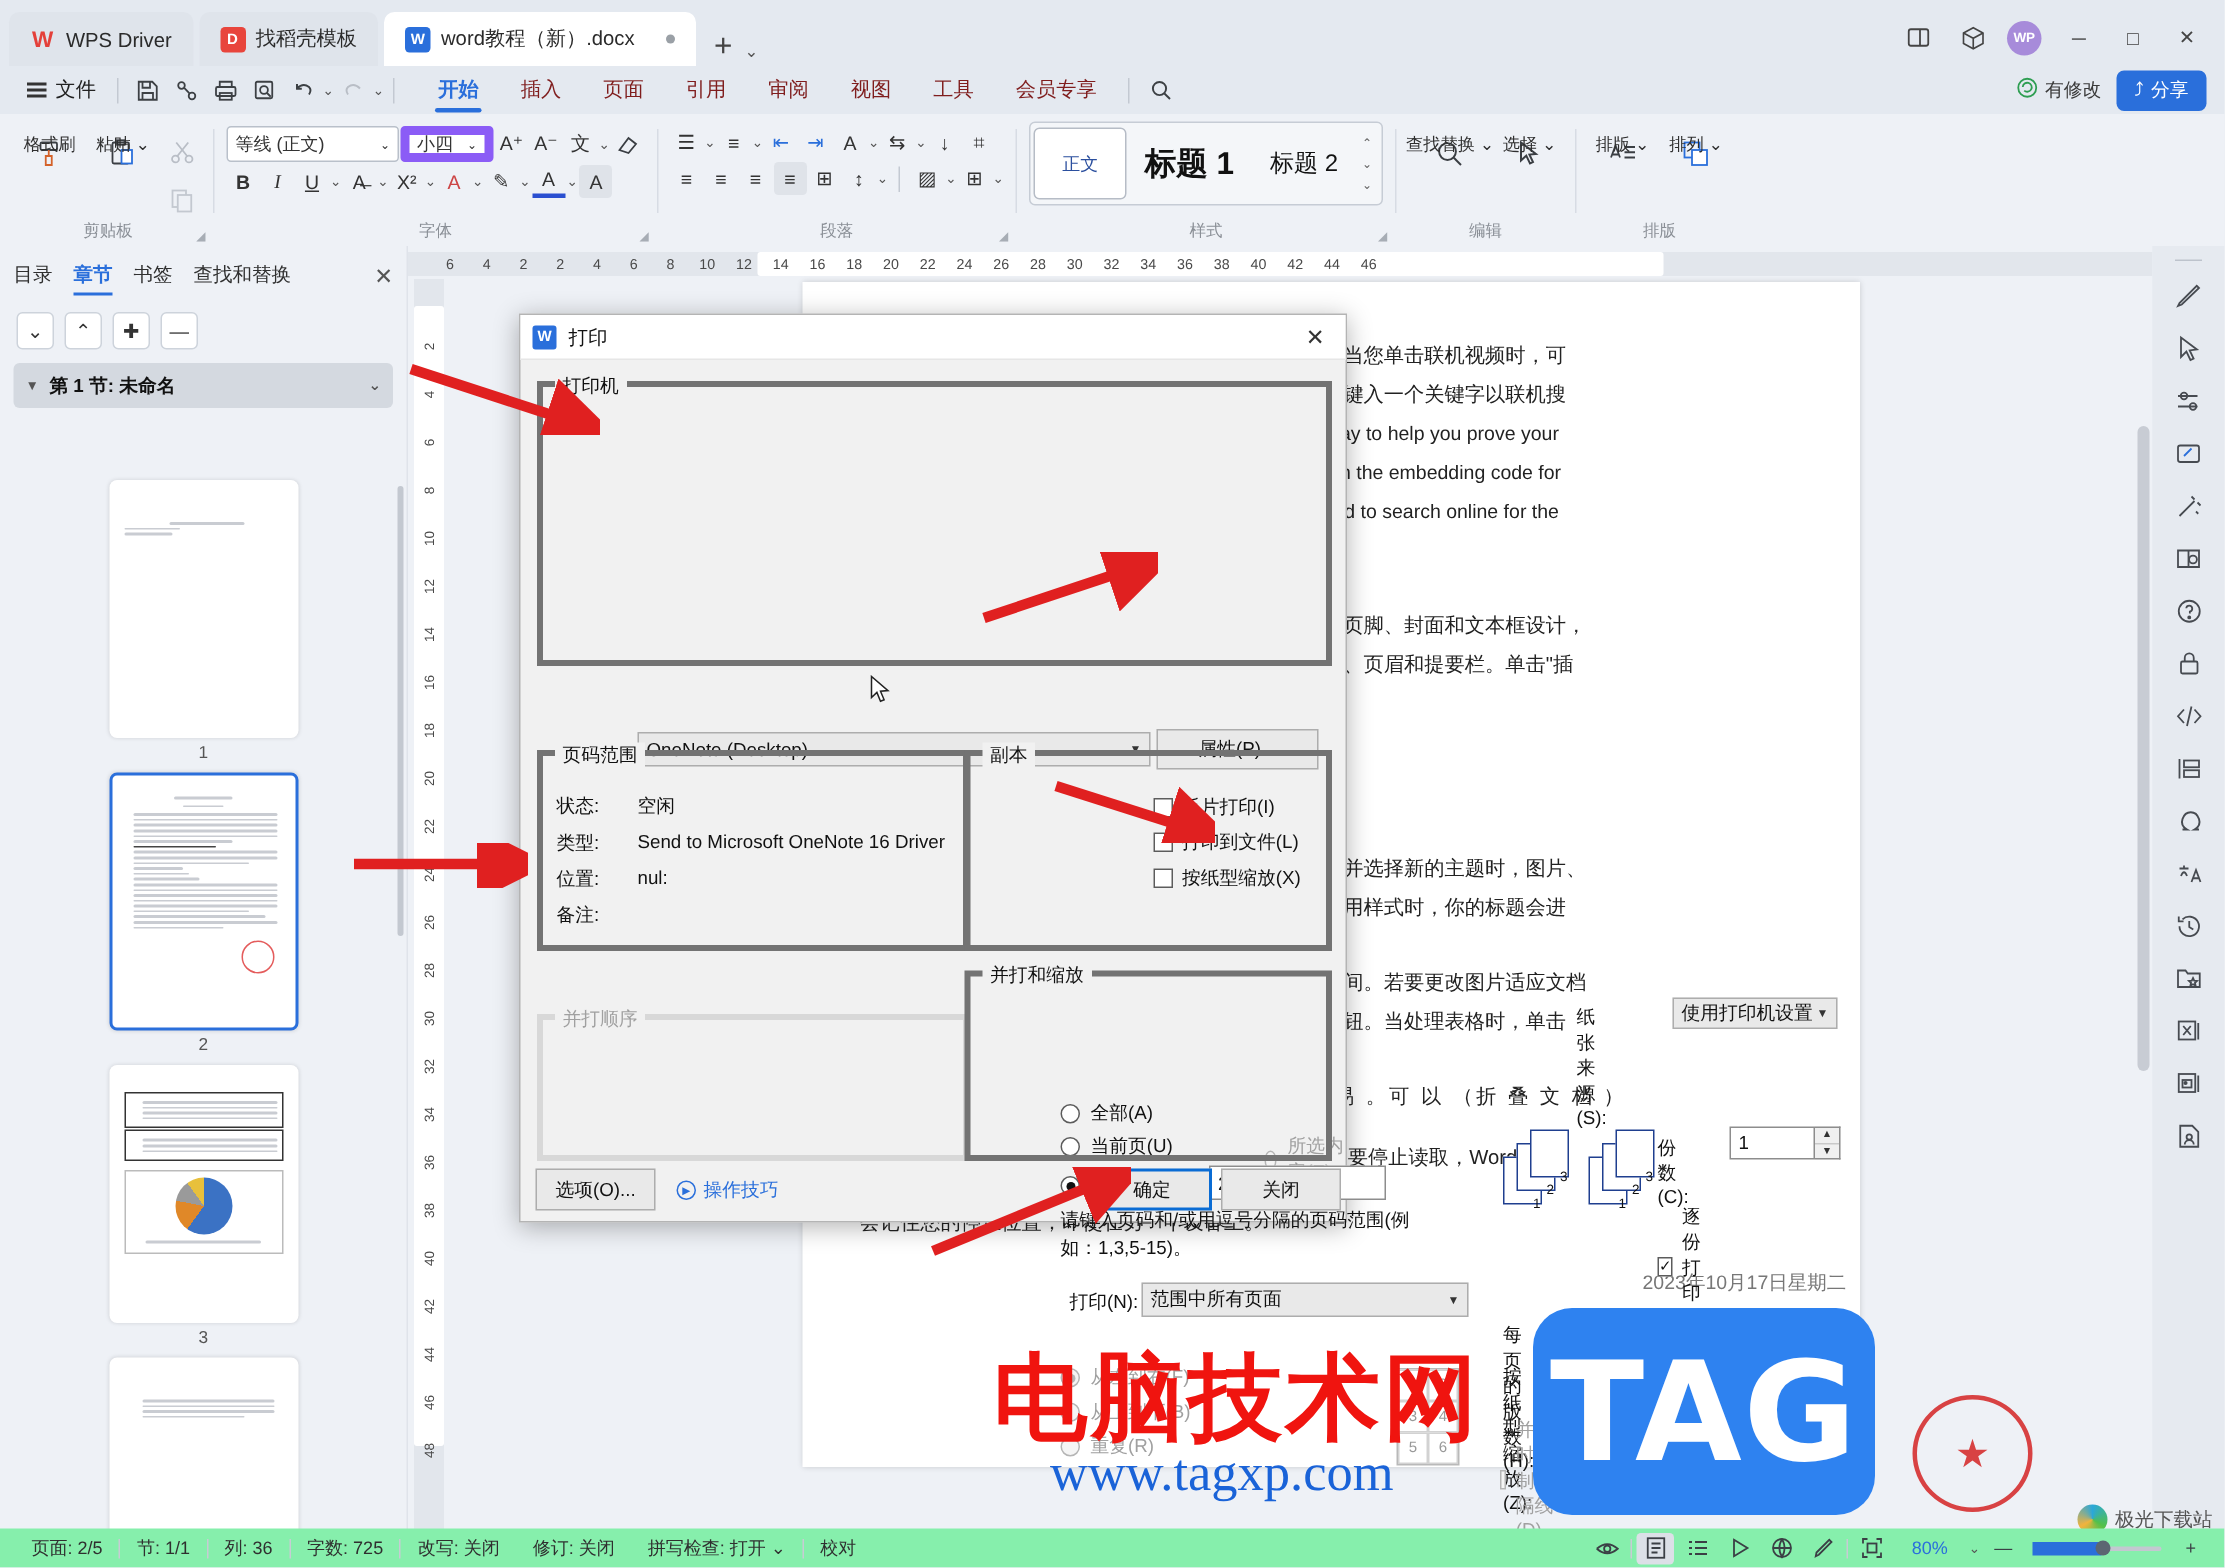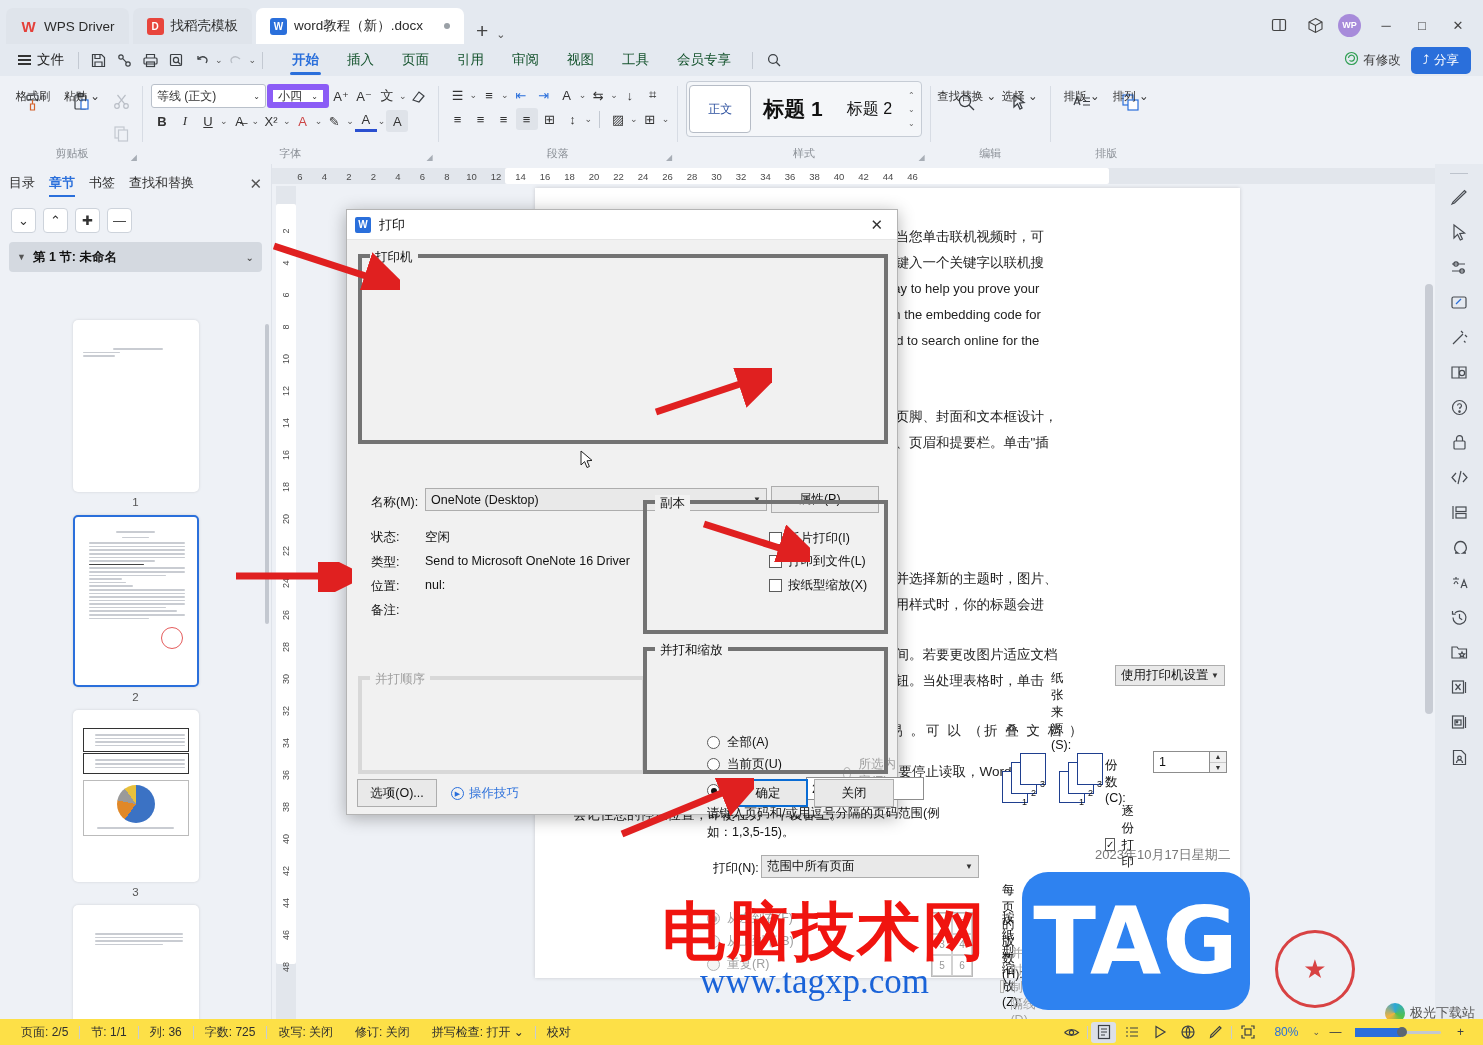--- a/index.html
+++ b/index.html
@@ -29,21 +29,21 @@
   .wbtn{width:34px;height:30px;display:flex;align-items:center;justify-content:center;color:#444;font-size:13px;}
   .avatar{width:23px;height:23px;border-radius:50%;background:#a78bda;color:#fff;font-size:9px;font-weight:bold;display:flex;align-items:center;justify-content:center;margin:0 6px 0 4px;}
   
   .menurow{position:absolute;left:0;top:44px;width:1483px;height:32px;background:#e4e9f0;display:flex;align-items:center;padding-left:10px;}
   .mfile{display:flex;align-items:center;gap:6px;font-size:13.5px;color:#222;padding:0 8px;}
   .hamb{display:inline-block;width:13px;}
   .hamb i{display:block;height:1.5px;background:#333;margin:2.5px 0;}
   .vsep{width:1px;height:17px;background:#c3c9d2;margin:0 6px;}
   .qicon{width:26px;height:24px;display:flex;align-items:center;justify-content:center;color:#3c4044;}
   .ribtabs{display:flex;align-items:center;margin-left:10px;gap:2px;}
-  .ribtab{font-size:13.5px;color:#14532d;padding:4px 13px 5px;position:relative;}
+  .ribtab{font-size:13.5px;color:#7f1d1d;padding:4px 13px 5px;position:relative;}
   .ribtab.on{color:#2a6fdb;font-weight:bold;}
   .ribtab.on:after{content:"";position:absolute;left:11px;right:11px;bottom:-1px;height:2.5px;background:#2a6fdb;border-radius:2px;}
   .rtail{margin-left:auto;display:flex;align-items:center;gap:10px;padding-right:12px;}
   .modif{display:flex;align-items:center;gap:4px;font-size:12.5px;color:#3a3a3a;}
   .share{background:#2a6fdb;color:#fff;font-size:12.5px;border-radius:5px;padding:5px 12px;display:flex;align-items:center;gap:5px;}
   
   .ribbon{position:absolute;left:0;top:76px;width:1483px;height:88px;background:#eef1f6;display:flex;align-items:stretch;padding:3px 4px 0;}
   .grp{position:relative;display:flex;flex-direction:column;align-items:center;padding:0 6px;}
   .grp .gbody{display:flex;align-items:flex-start;gap:3px;flex:1;padding-top:5px;}
   .gname{font-size:11px;color:#8a8f96;text-align:center;padding-bottom:3px;}
@@ -98,21 +98,21 @@
   .page{position:absolute;left:263px;top:24px;width:705px;background:#fff;box-shadow:0 0 4px rgba(0,0,0,.16);}
   .ptext{font-size:13.5px;line-height:26px;color:#222;padding:0 10px;}
   .pen{font-size:13px;}
   .docscroll{position:absolute;right:2px;top:24px;width:8px;bottom:4px;background:#eef1f6;}
   .docthumbv{position:absolute;right:2px;top:120px;width:8px;height:430px;background:#c8ccd4;border-radius:4px;}
   
   .rbar{position:absolute;right:0;top:164px;width:48px;bottom:20px;background:#e6eaf0;display:flex;flex-direction:column;align-items:center;padding-top:6px;gap:2px;}
   .rico{width:34px;height:33px;display:flex;align-items:center;justify-content:center;color:#474b51;}
   .rbardiv{width:18px;height:1px;background:#bdc3cc;margin:3px 0 5px;}
   
-  .status{position:absolute;left:0;bottom:0;width:1483px;height:26px;background:#fde047;display:flex;align-items:center;font-size:12px;color:#2f2f2f;padding:0 10px;}
+  .status{position:absolute;left:0;bottom:0;width:1483px;height:26px;background:#86efac;display:flex;align-items:center;font-size:12px;color:#2f2f2f;padding:0 10px;}
   .si{padding:0 11px;}
   .ssep{width:1px;height:13px;background:#c7ccd4;}
   .sright{margin-left:auto;display:flex;align-items:center;gap:3px;}
   .sico{width:25px;height:21px;display:flex;align-items:center;justify-content:center;color:#3b3f45;}
   .sico.on{background:#dce0e7;border-radius:3px;}
   .zbar{width:86px;height:3px;background:#c3c8d0;border-radius:2px;position:relative;margin:0 4px;}
   .zbar b{position:absolute;left:0;top:-3px;width:46px;height:9px;}
   .zdot{position:absolute;left:42px;top:-4px;width:10px;height:10px;border-radius:50%;background:#5c6672;}
   
   .dlg{position:absolute;left:346px;top:209px;width:552px;height:606px;background:#f1f1f1;border:1px solid #b4b4b4;box-shadow:0 3px 16px rgba(0,0,0,.30);font-size:12.5px;color:#1a1a1a;}
@@ -820,20 +820,23 @@
     <span class="ckbox"></span>
     <span>按纸型缩放(X)</span>
   </div>
 
   <span class="lbl" style="left:704px;top:460px;">纸张来源(S):</span>
   <div class="combo" style="left:768px;top:455px;width:110px;height:21px;">
     <span>使用打印机设置</span>
       <span class="arr">▼</span>
   </div>
 
+  <div class="fs" style="left:11px;top:290px;width:288px;height:134px;">
+    <span class="fslab">页码范围</span>
+  </div>
   <div class="rd" style="left:360px;top:524px;">
     <span class="rdc"></span>
     <span>全部(A)</span>
   </div>
   <div class="rd" style="left:360px;top:546px;">
     <span class="rdc"></span>
     <span>当前页(U)</span>
   </div>
   <div class="rd dis" style="left:496px;top:546px;">
     <span class="rdc"></span>

